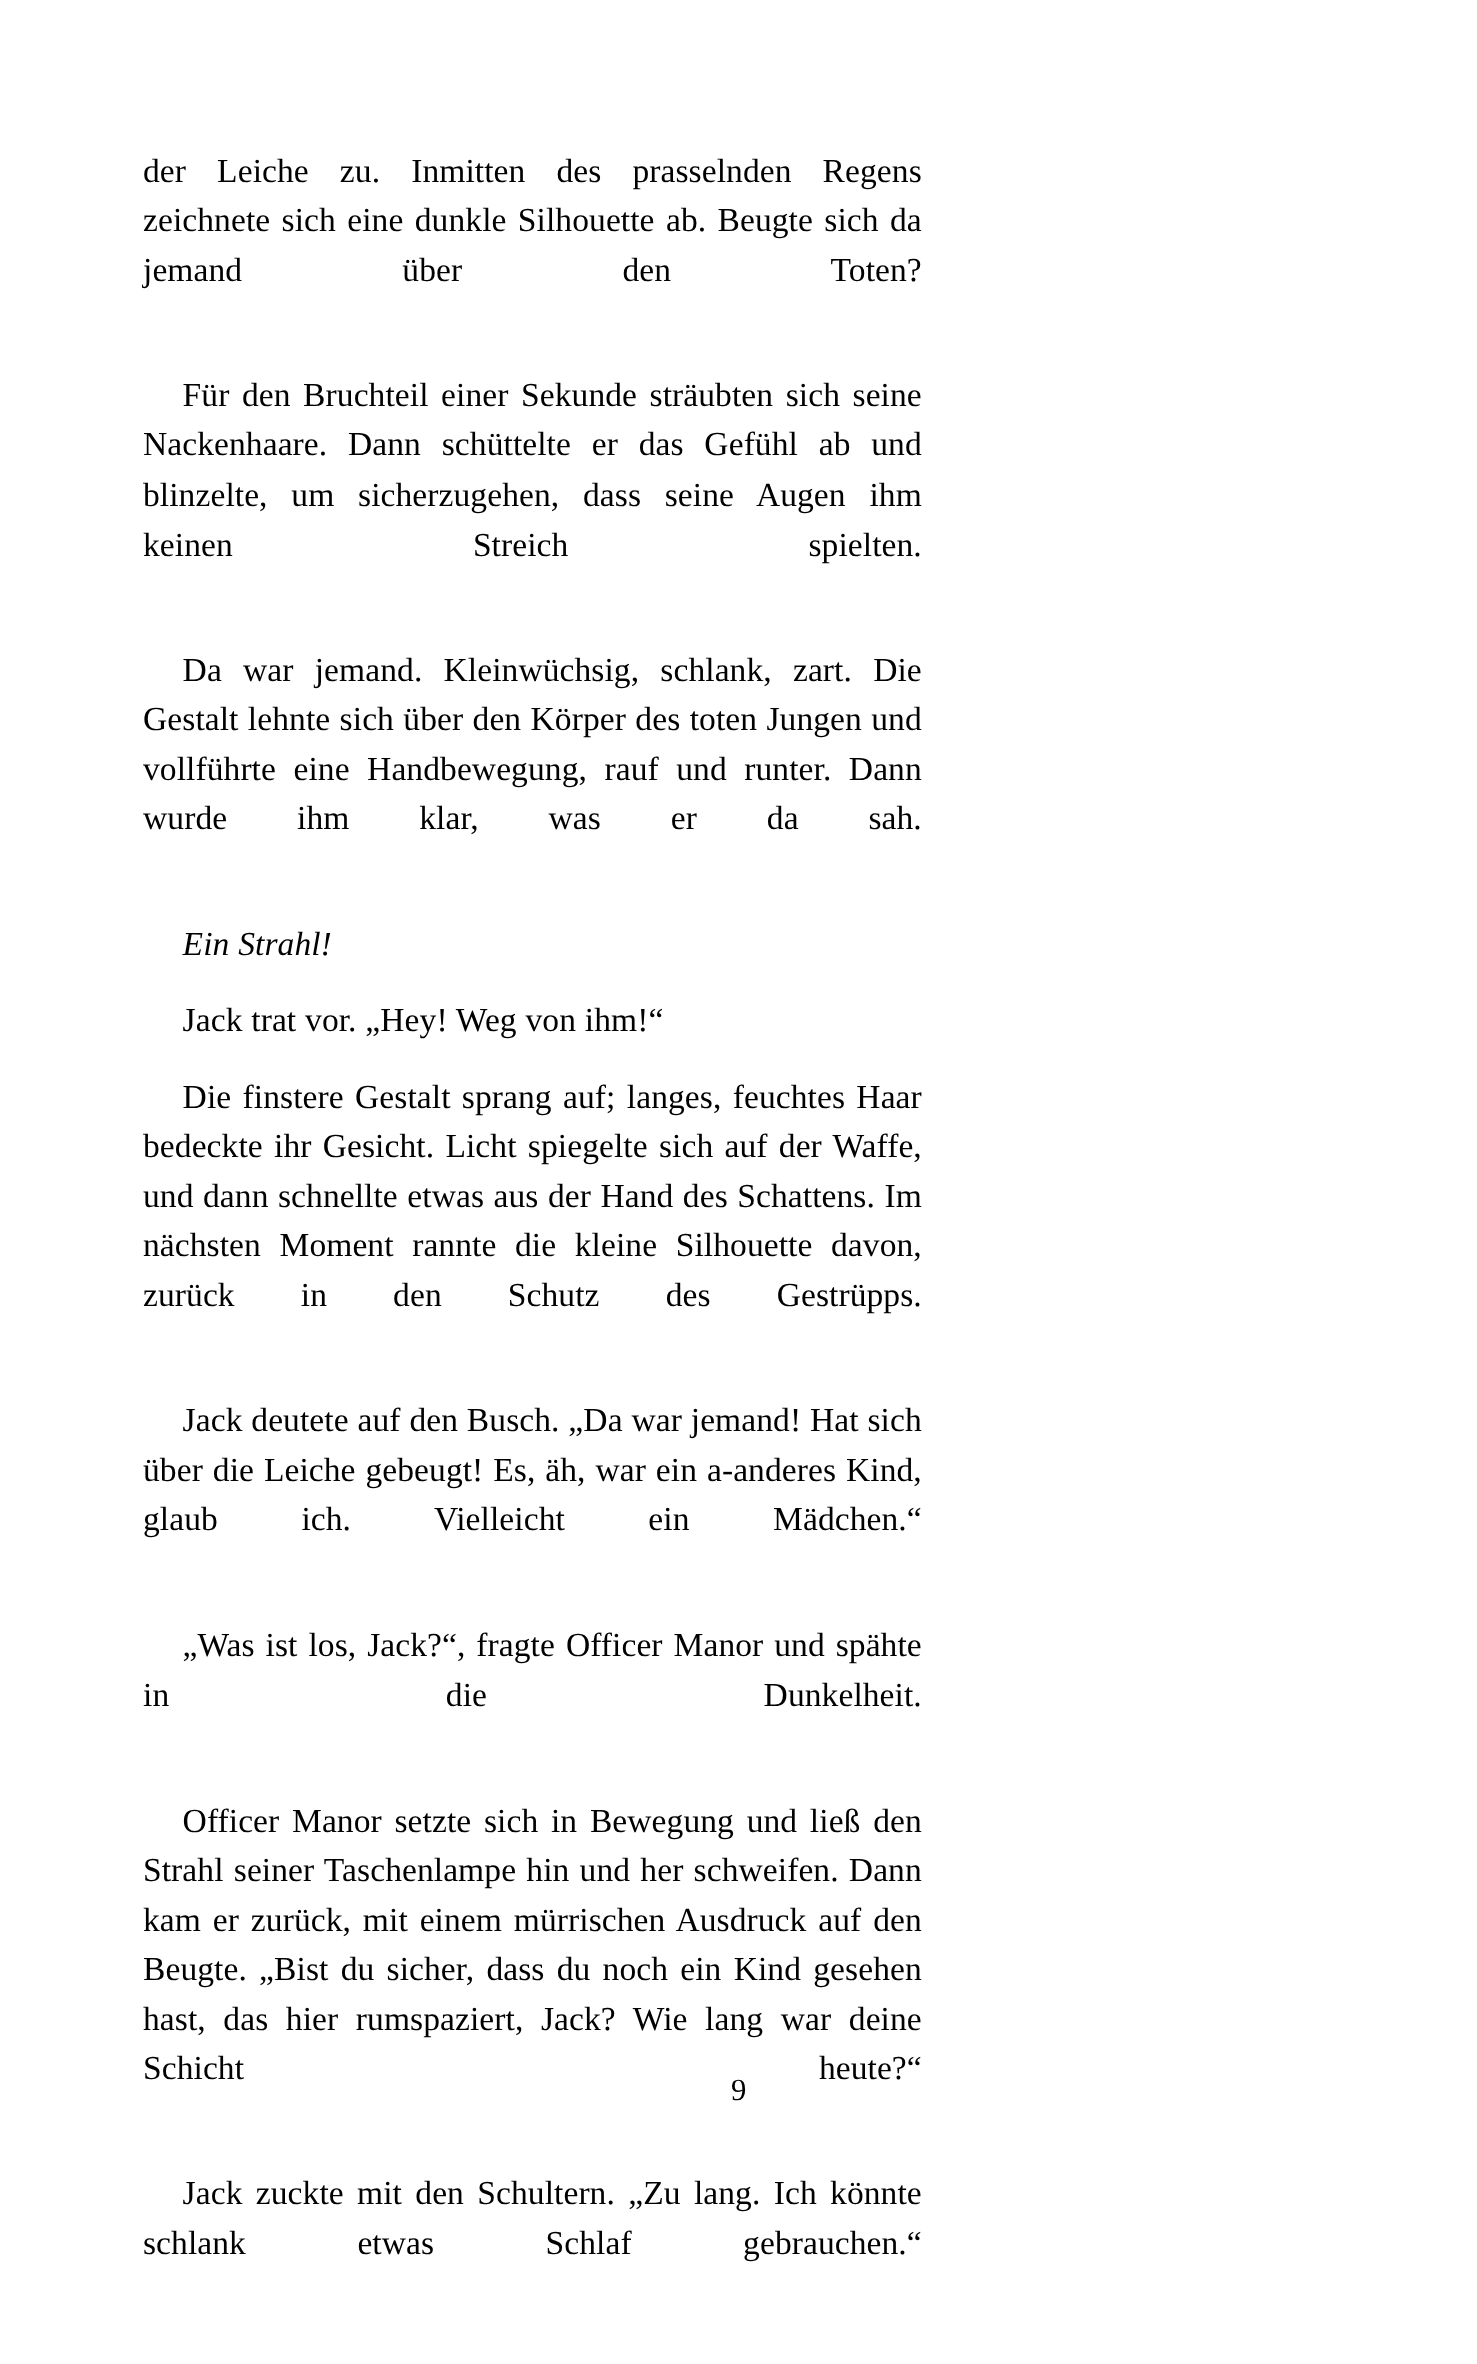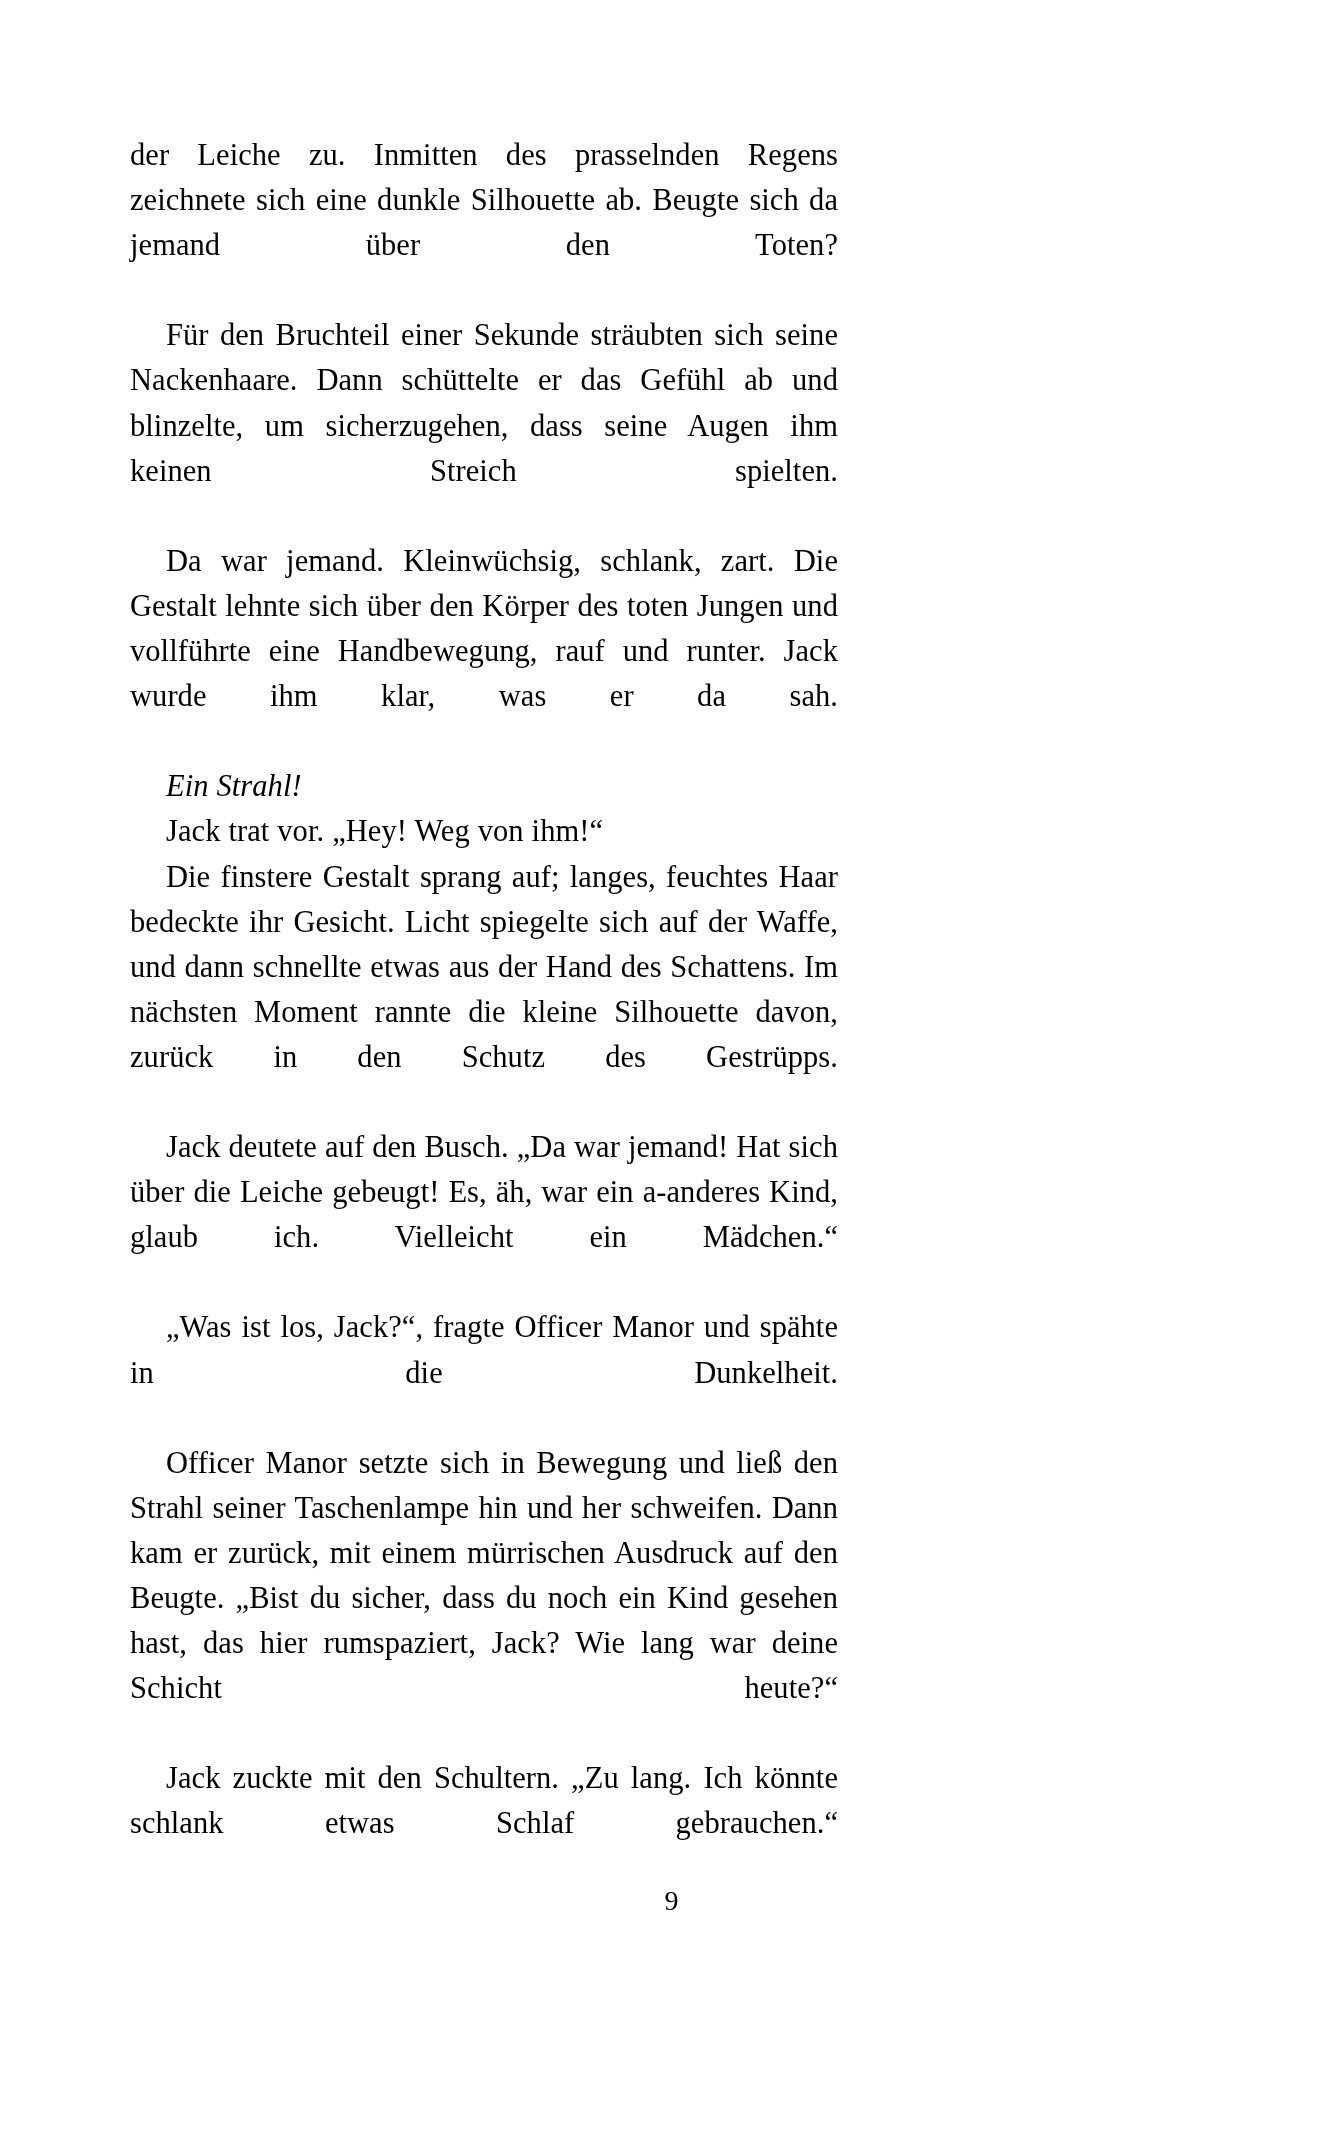--- a/index.html
+++ b/index.html
@@ -47,20 +47,21 @@
   }
 
   
   .para.continued {
     text-indent: 0;
   }
 
   
   .para.indented {
     text-indent: 36px;
+    margin-top: 24px;
   }
 
   
   .para::after {
     content: "";
     display: inline-block;
     width: 100%;
   }
 
   .emph {
@@ -92,21 +93,21 @@
 <body>
 
 <div class="page">
 
   <div class="text-block">
 
     <p class="para continued">der Leiche zu. Inmitten des prasselnden Regens zeichnete sich eine dunkle Silhouette ab. Beugte sich da jemand über den Toten?</p>
 
     <p class="para indented">Für den Bruchteil einer Sekunde sträubten sich seine Nackenhaare. Dann schüttelte er das Gefühl ab und blinzelte, um sicherzugehen, dass seine Augen ihm keinen Streich spielten.</p>
 
-    <p class="para indented">Da war jemand. Kleinwüchsig, schlank, zart. Die Gestalt lehnte sich über den Körper des toten Jungen und vollführte eine Handbewegung, rauf und runter. Jack wurde ihm klar, was er da sah.</p>
+    <p class="para indented">Da war jemand. Kleinwüchsig, schlank, zart. Die Gestalt lehnte sich über den Körper des toten Jungen und vollführte eine Handbewegung, rauf und runter. Dann wurde ihm klar, was er da sah.</p>
 
     <p class="para indented short emph">Ein Strahl!</p>
 
     <p class="para indented short">Jack trat vor. „Hey! Weg von ihm!“</p>
 
     <p class="para indented">Die finstere Gestalt sprang auf; langes, feuchtes Haar bedeckte ihr Gesicht. Licht spiegelte sich auf der Waffe, und dann schnellte etwas aus der Hand des Schattens. Im nächsten Moment rannte die kleine Silhouette davon, zurück in den Schutz des Gestrüpps.</p>
 
     <p class="para indented">Jack deutete auf den Busch. „Da war jemand! Hat sich über die Leiche gebeugt! Es, äh, war ein a-anderes Kind, glaub ich. Vielleicht ein Mädchen.“</p>
 
     <p class="para indented">„Was ist los, Jack?“, fragte Officer Manor und spähte in die Dunkelheit.</p>

